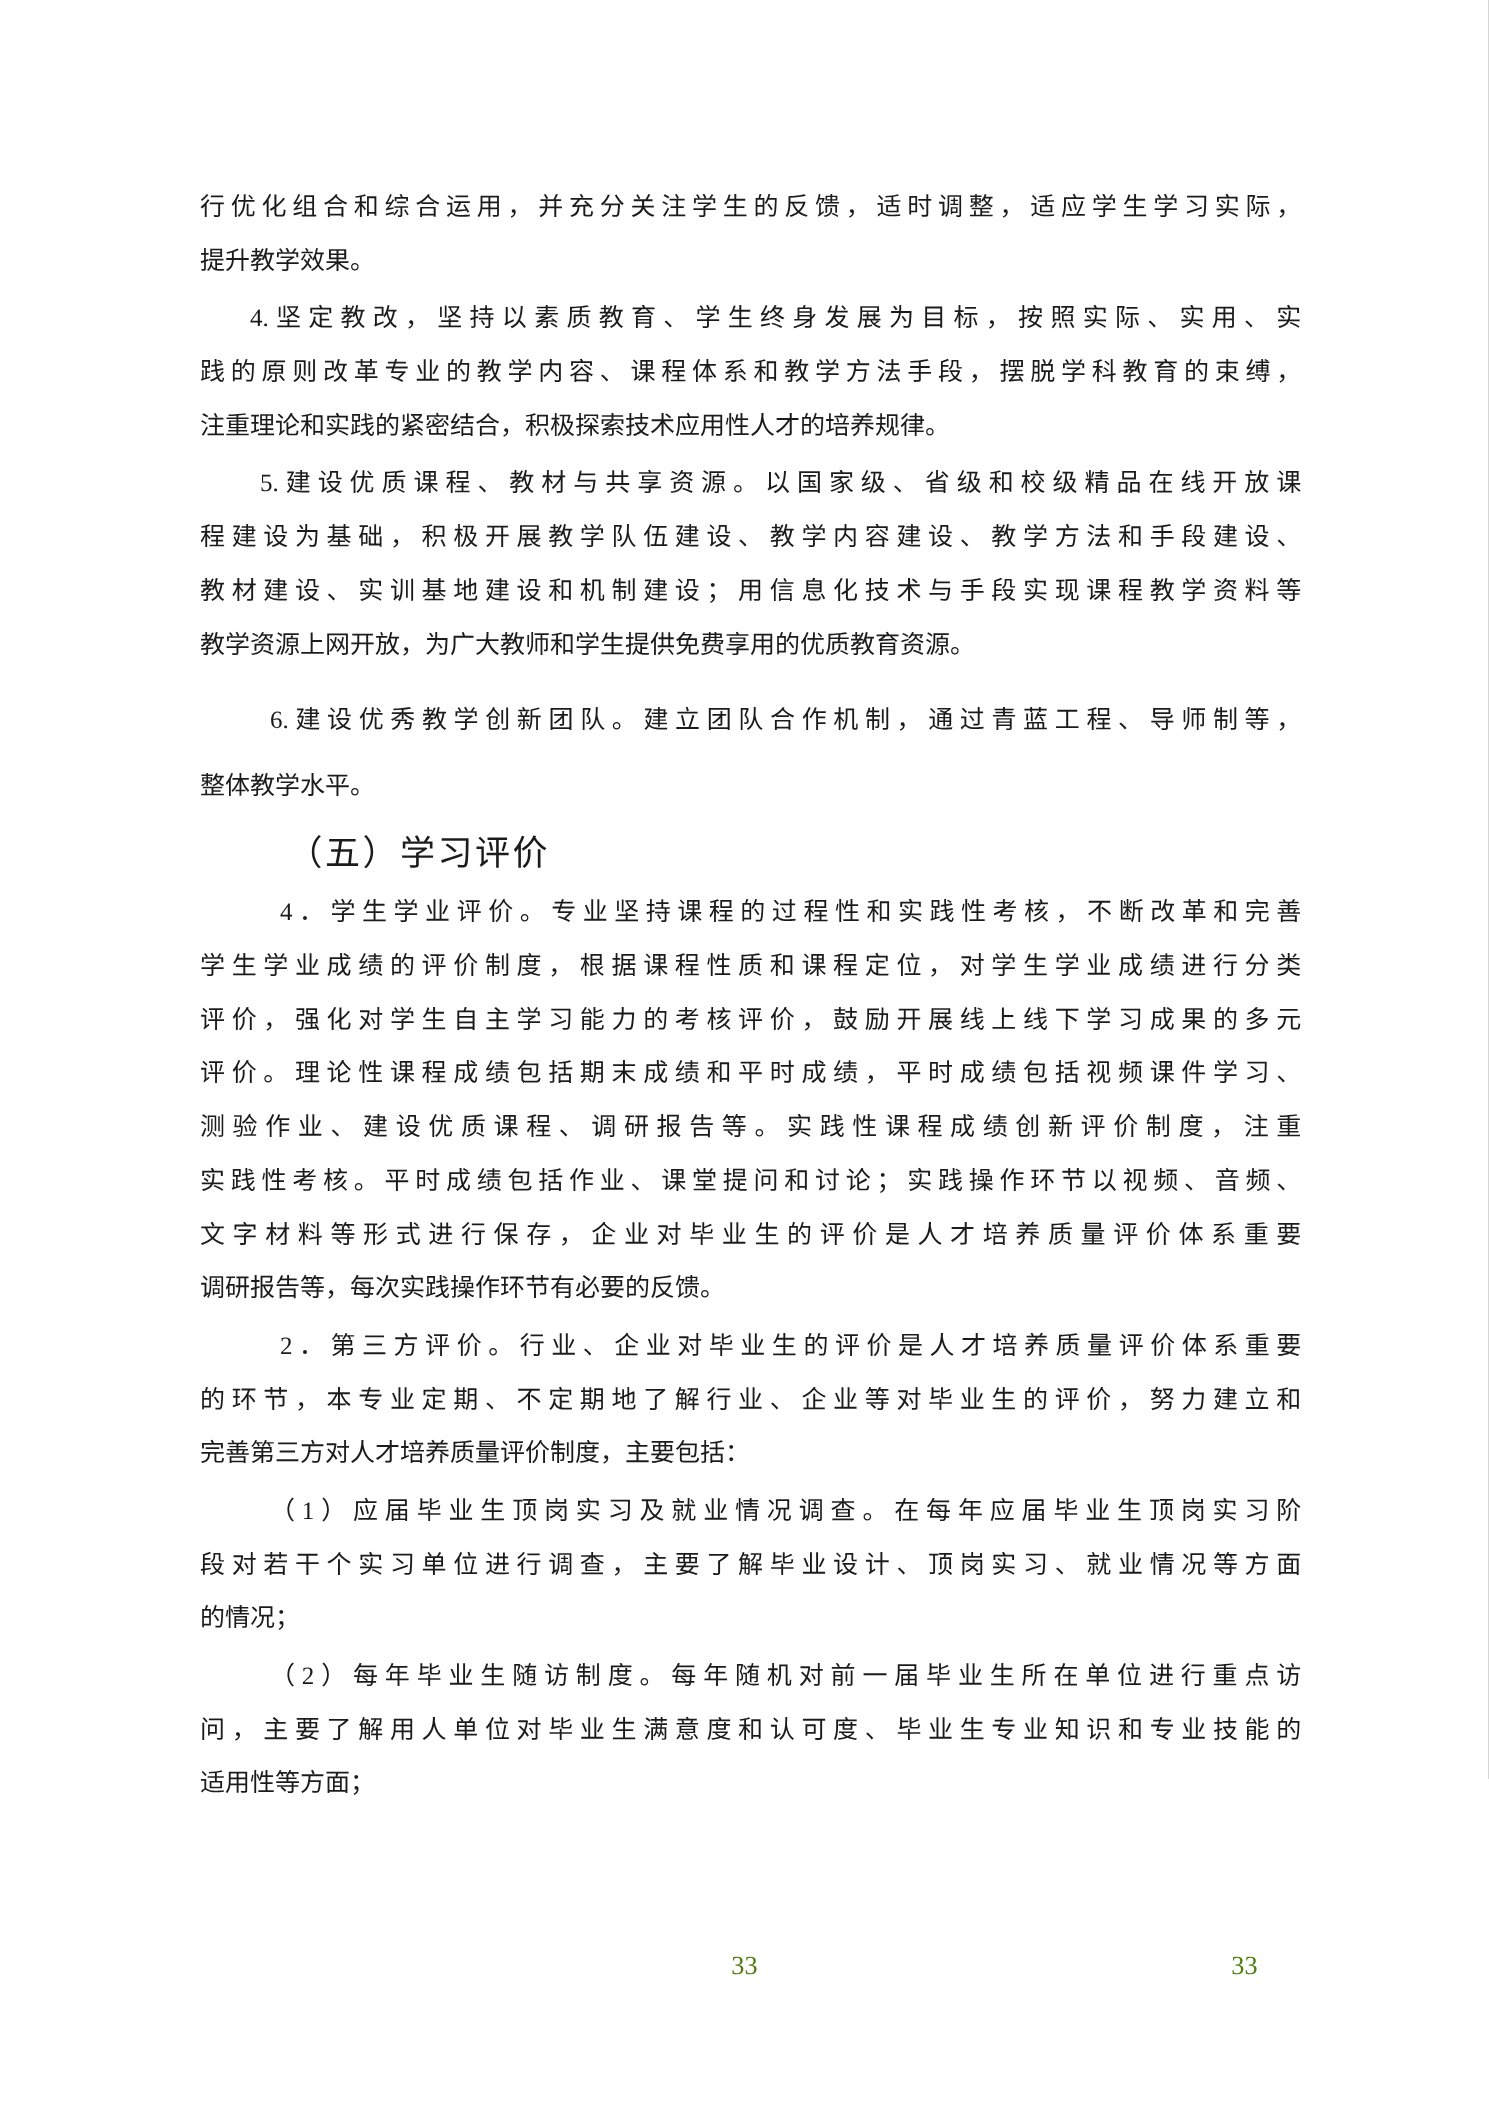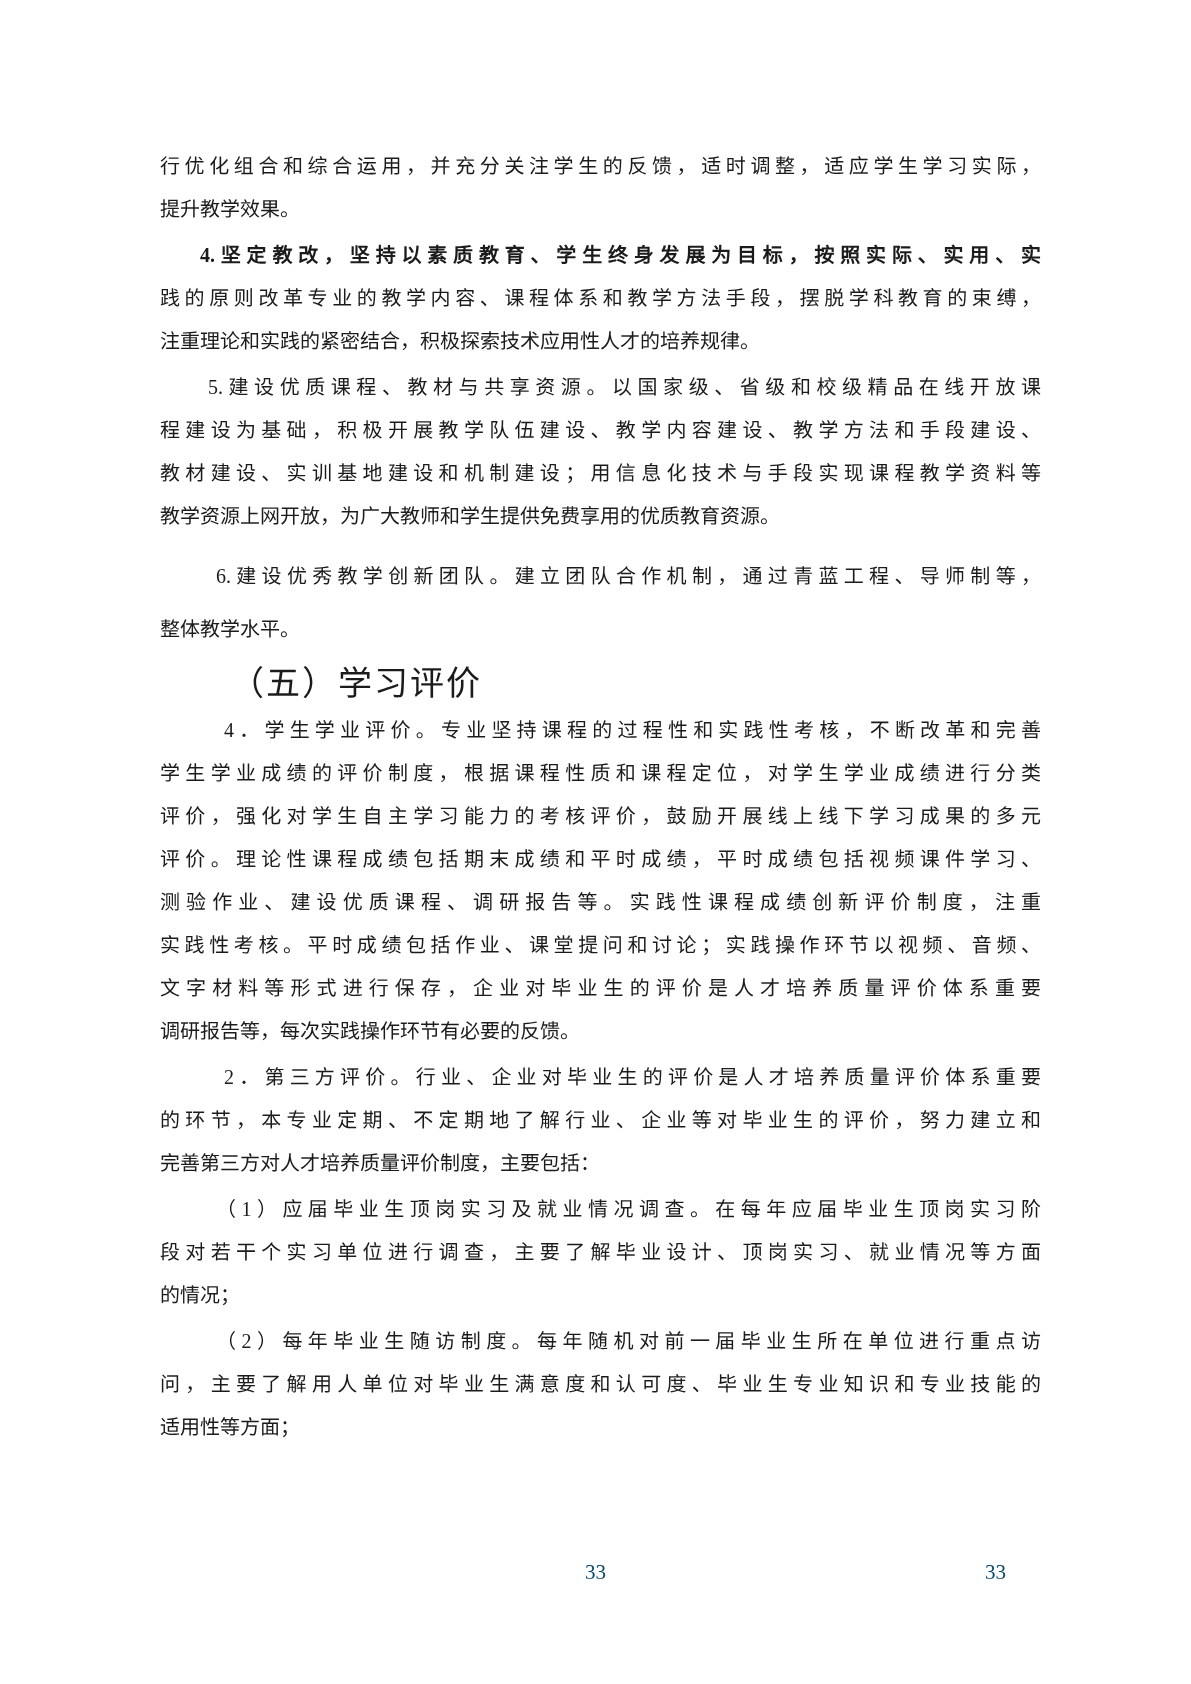--- a/index.html
+++ b/index.html
@@ -39,39 +39,39 @@
     text-align-last: left;
   }
   .para.loose {
     margin-top: 12px;
   }
   .para.loose .line {
     line-height: 53px;
   }
   
   .line.indent-none { text-indent: 0; }
-  .line.indent-sm   { text-indent: 40px; font-weight: bold; }
+  .line.indent-sm   { text-indent: 40px; }
   .line.indent-md   { text-indent: 48px; }
   .line.indent-lg   { text-indent: 56px; }
   .line.indent-xl   { text-indent: 64px; }
   .heading {
     margin: 2px 0 0 0;
     padding-left: 70px;
-    font-size: 34px;
+    font-size: 28px;
     line-height: 50px;
     letter-spacing: 2px;
     font-weight: 500;
     font-family: Liberation Serif, serif;
   }
   .footer-number {
     position: absolute;
     top: 1560px;
     font-size: 21px;
     line-height: 24px;
-    color: #0c4a6e;
+    color: #4d7c0f;
   }
   .footer-number.center {
     left: 0;
     width: 1191px;
     text-align: center;
   }
   .footer-number.right {
     left: 985px;
   }
 </style>

